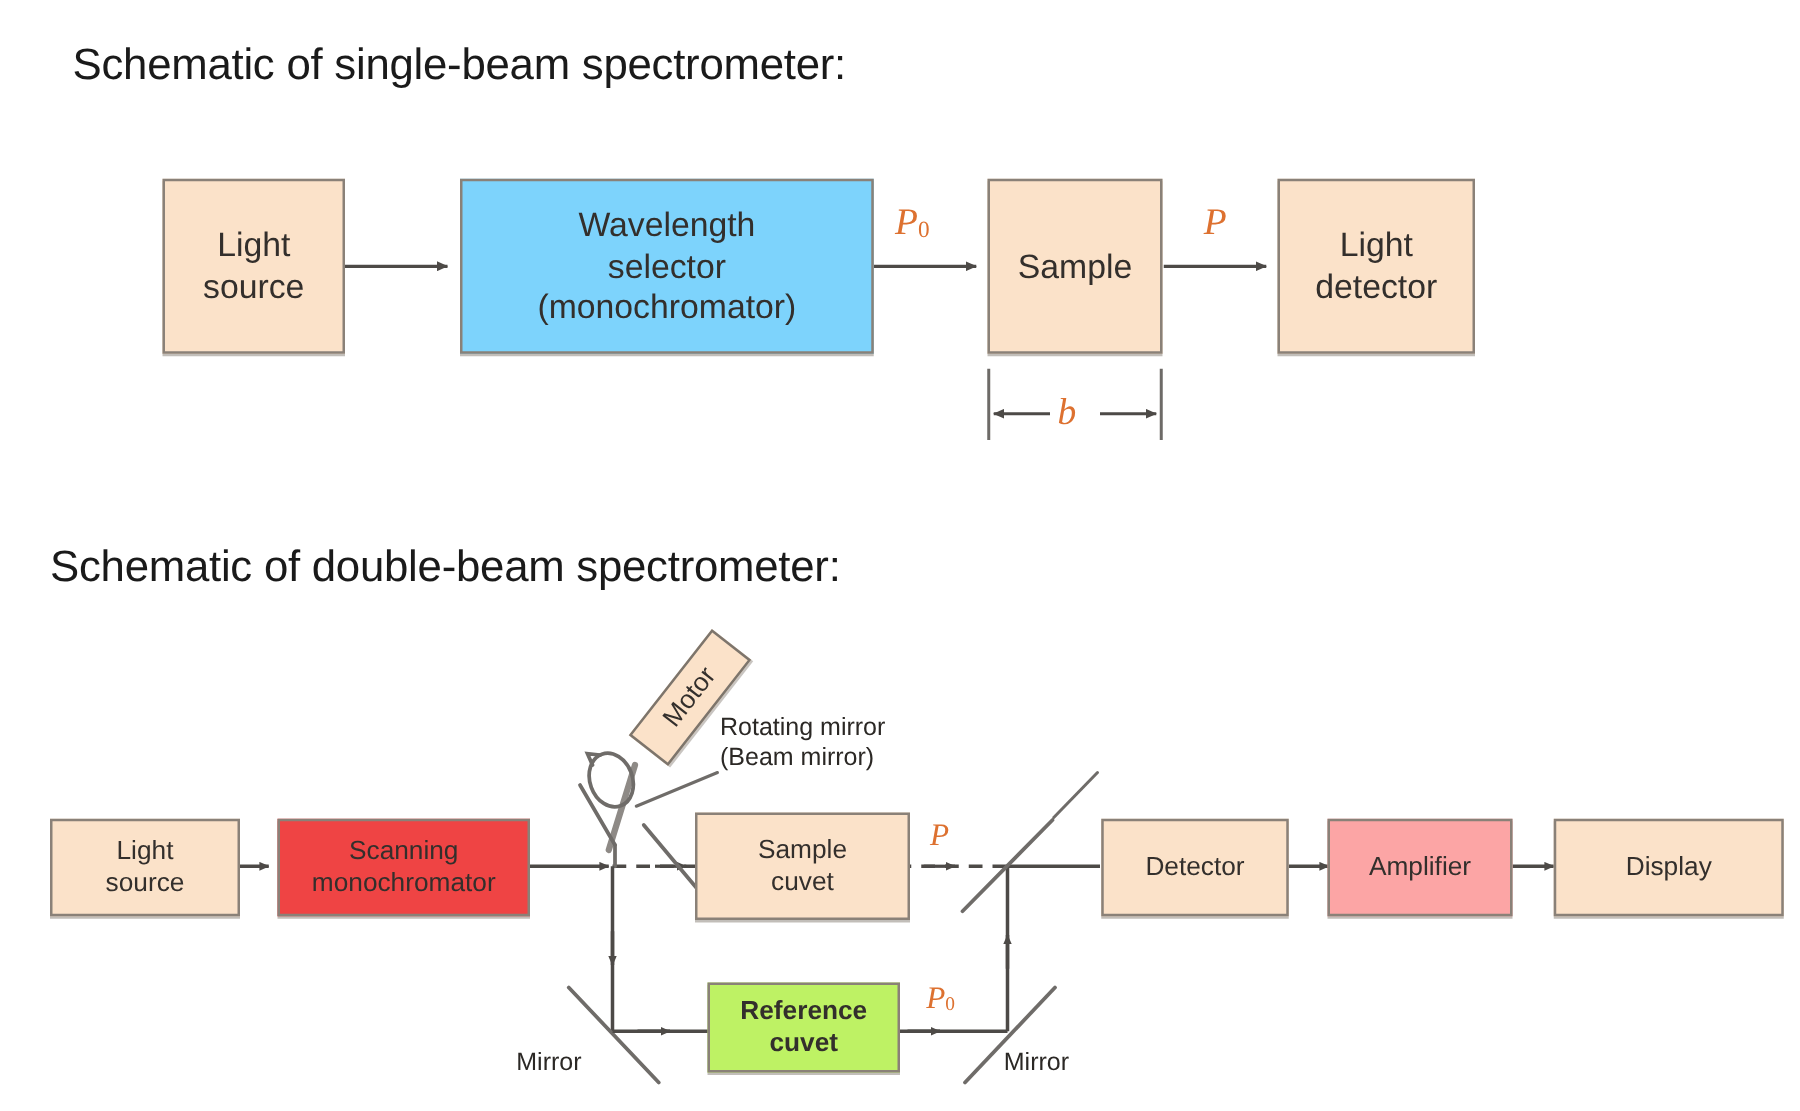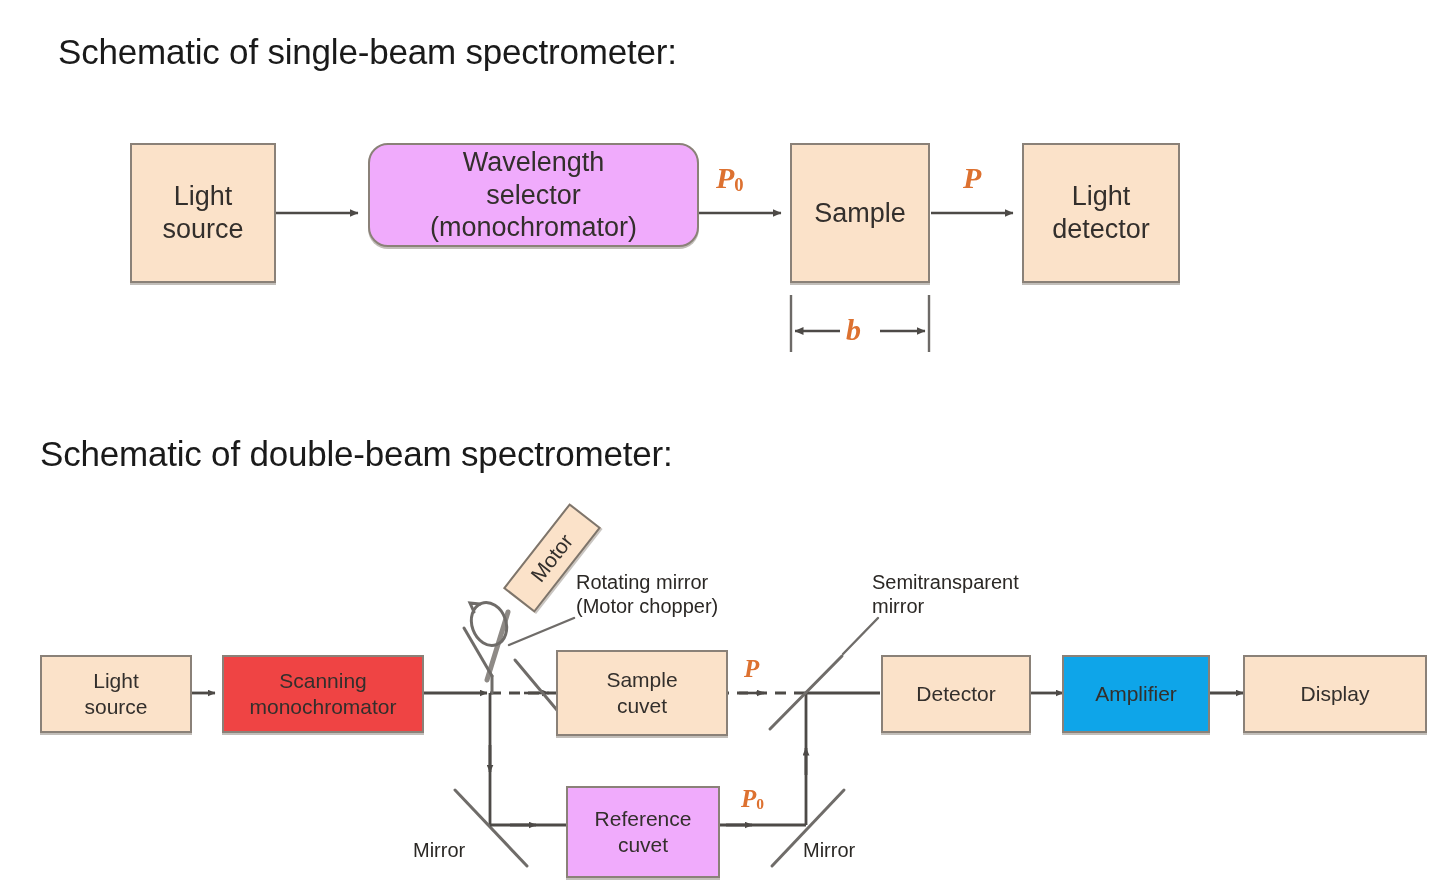--- a/index.html
+++ b/index.html
@@ -38,21 +38,21 @@
 
   .box-top{font-size:27px;}
   .box-bot{font-size:21px;}
 
   
   .sym{
     position:absolute;
     color:#dd7130;
     font-style:italic;
     font-family:"Liberation Serif","DejaVu Serif",serif;
-    font-weight:700;
+    font-weight:400;
     white-space:nowrap;
     text-align:center;
   }
   .sym sub{font-size:.62em;font-style:normal;vertical-align:-0.15em;}
   .sym-top{font-size:30px;}
   .sym-bot{font-size:25px;}
 
   
   .note{
     position:absolute;
@@ -187,21 +187,21 @@
 
     <g stroke="#6f6c69" stroke-width="2.4" fill="none" stroke-linecap="round">
       <line x1="843" y1="654" x2="878" y2="618"></line>
     </g>
   </svg>
 
   <div class="box box-top" style="left: 130px; top: 143px; width: 146px; height: 140px; background: rgb(251, 226, 201);">
     <span class="lbl">Light<br>source</span>
   </div>
 
-  <div class="box box-top" style="left: 368px; top: 143px; width: 331px; height: 104px; background: #f0abfc; border-radius: 20px;">
+  <div class="box box-top" style="left: 368px; top: 143px; width: 331px; height: 140px; background: #7dd3fc;">
     <span class="lbl">Wavelength<br>selector<br>(monochromator)</span>
   </div>
 
   <div class="box box-top" style="left: 790px; top: 143px; width: 140px; height: 140px; background: rgb(251, 226, 201);">
     <span class="lbl">Sample</span>
   </div>
 
   <div class="box box-top" style="left: 1022px; top: 143px; width: 158px; height: 140px; background: rgb(251, 226, 201);">
     <span class="lbl">Light<br>detector</span>
   </div>
@@ -219,45 +219,41 @@
   </div>
 
   <div id="motor-box" style="left: 498px; top: 538px; background: rgb(251, 226, 201);">
     <span class="lbl">Motor</span>
   </div>
 
   <div class="box box-bot" style="left: 556px; top: 650px; width: 172px; height: 86px; background: rgb(251, 226, 201);">
     <span class="lbl">Sample<br>cuvet</span>
   </div>
 
-  <div class="box box-bot" style="left: 566px; top: 786px; width: 154px; height: 92px; background: #f0abfc;">
+  <div class="box box-bot" style="left: 566px; top: 786px; width: 154px; height: 72px; background: #bef264; font-weight: bold;">
     <span class="lbl">Reference<br>cuvet</span>
   </div>
 
   <div class="box box-bot" style="left: 881px; top: 655px; width: 150px; height: 78px; background: rgb(251, 226, 201);">
     <span class="lbl">Detector</span>
   </div>
 
-  <div class="box box-bot" style="left: 1062px; top: 655px; width: 148px; height: 78px; background: #0ea5e9;">
+  <div class="box box-bot" style="left: 1062px; top: 655px; width: 148px; height: 78px; background: #fca5a5;">
     <span class="lbl">Amplifier</span>
   </div>
 
   <div class="box box-bot" style="left: 1243px; top: 655px; width: 184px; height: 78px; background: rgb(251, 226, 201);">
     <span class="lbl">Display</span>
   </div>
 
   <div class="note" style="left:576px; top:570px;">
     <span>Rotating mirror</span><br>
-    <span>(Motor chopper)</span>
-  </div>
-
-  <div class="note" style="left:872px; top:570px;">
-    <span>Semitransparent</span><br>
-    <span>mirror</span>
-  </div>
+    <span>(Beam mirror)</span>
+  </div>
+
 
   <div class="note" style="left:413px; top:838px;">
     <span>Mirror</span>
   </div>
 
   <div class="note" style="left:803px; top:838px;">
     <span>Mirror</span>
   </div>
 
   <div class="sym sym-bot" style="left: 744px; top: 655px; color: rgb(221, 113, 48);">P</div>

